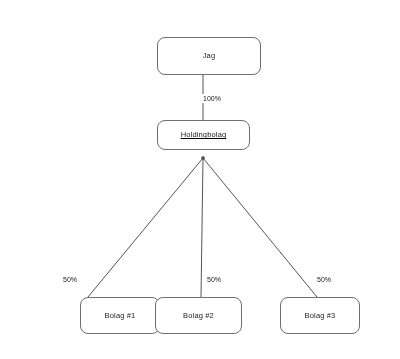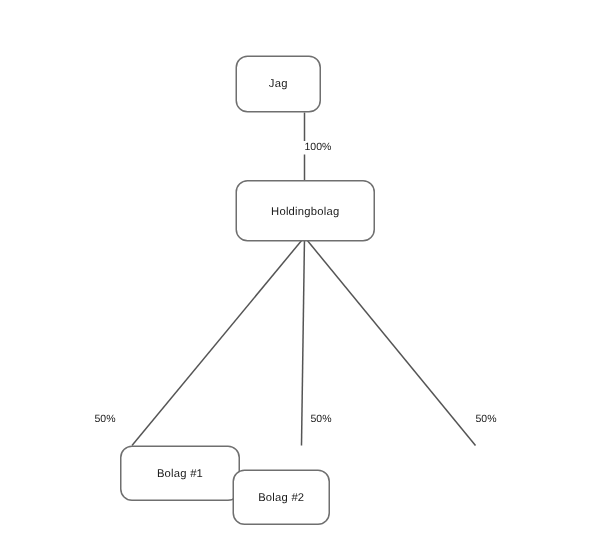--- a/index.html
+++ b/index.html
@@ -48,24 +48,24 @@
     position: absolute;
     font-size: 7px;
     color: #1a1a1a;
     line-height: 1;
     white-space: nowrap;
     background: #ffffff;
     padding: 1px 1px;
     z-index: 3;
   }
   
-  #node-jag        { left: 157px; top: 37px;  width: 57px; height: 38px; }
-  #node-holding    { left: 157px; top: 120px; width: 93px; height: 41px; }
+  #node-jag        { left: 157px; top: 37px;  width: 104px; height: 38px; }
+  #node-holding    { left: 157px; top: 120px; width: 93px; height: 30px; text-decoration: underline; }
   #node-bolag1     { left: 32px;  top: 297px; width: 80px; height: 37px; margin-left: 48px; }
-  #node-bolag2     { left: 155px; top: 297px; width: 65px; height: 37px; margin-top: 16px; }
+  #node-bolag2     { left: 155px; top: 297px; width: 87px; height: 37px; }
   #node-bolag3     { left: 280px; top: 297px; width: 80px; height: 37px; }
   
   #lbl-100  { left: 202px; top: 94px;  }
   #lbl-50a  { left: 62px;  top: 275px; }
   #lbl-50b  { left: 206px; top: 275px; }
   #lbl-50c  { left: 316px; top: 275px; }
 </style>
 </head>
 <body>
 
@@ -93,19 +93,22 @@
   </div>
 
   <div class="node" id="node-bolag1">
     <span class="node-label">Bolag #1</span>
   </div>
 
   <div class="node" id="node-bolag2">
     <span class="node-label">Bolag #2</span>
   </div>
 
+  <div class="node" id="node-bolag3">
+    <span class="node-label">Bolag #3</span>
+  </div>
 
   <span class="edge-label" id="lbl-100">100%</span>
   <span class="edge-label" id="lbl-50a">50%</span>
   <span class="edge-label" id="lbl-50b">50%</span>
   <span class="edge-label" id="lbl-50c">50%</span>
 
 </div>
 
 </body></html>

